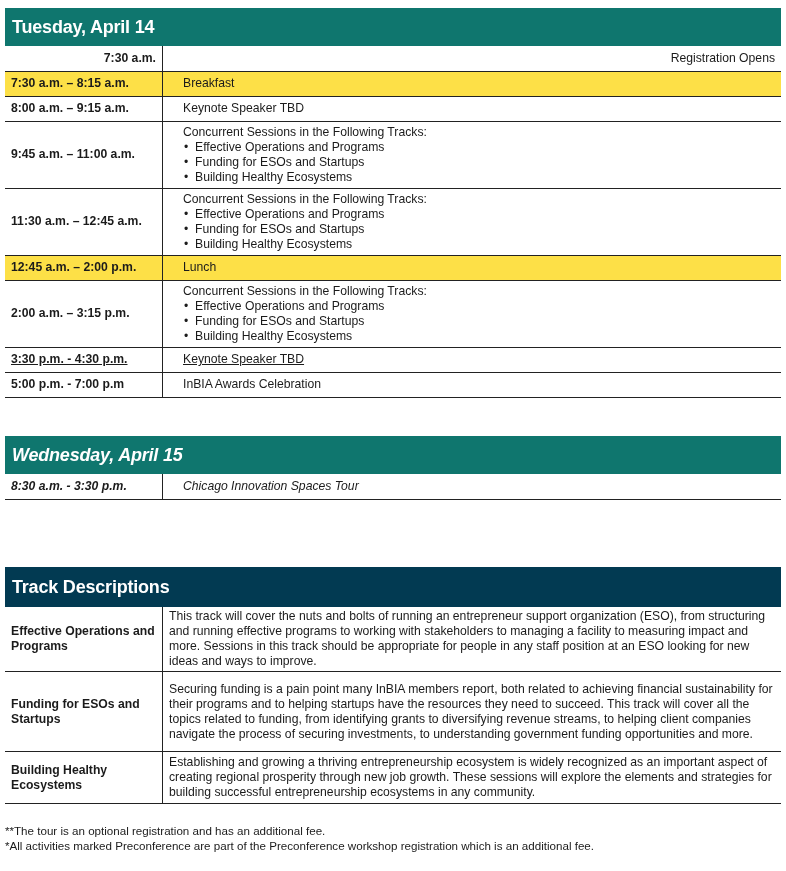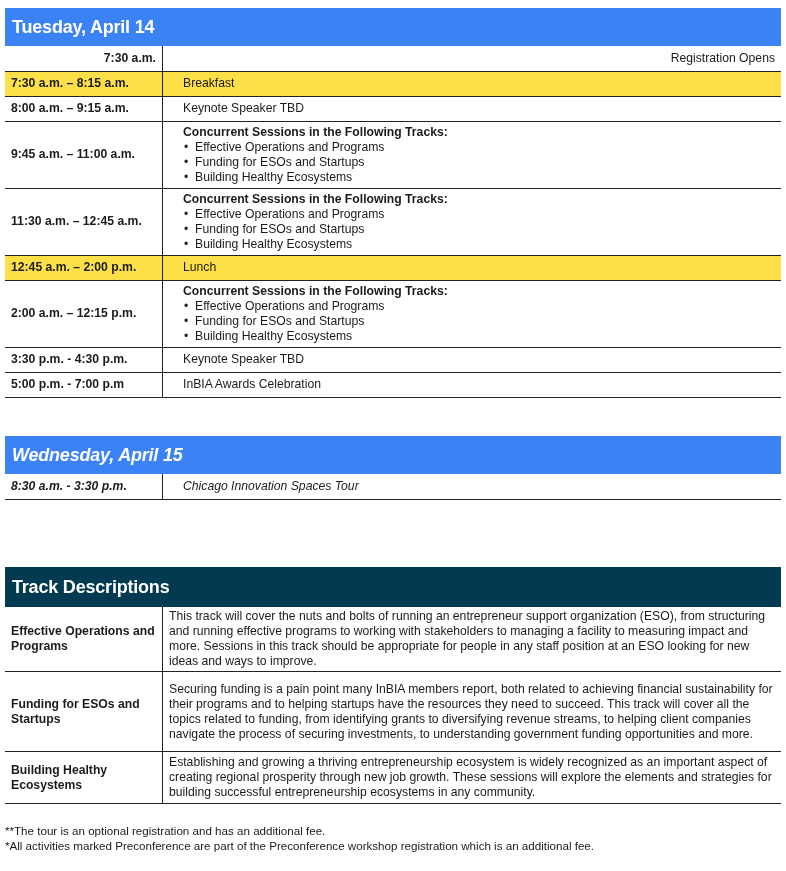--- a/index.html
+++ b/index.html
@@ -1,26 +1,26 @@
 <!DOCTYPE html>
 <html><head>
 <meta charset="utf-8">
 <style>
   html, body { margin:0; padding:0; background:#ffffff; }
   body { width:786px; height:871px; position:relative; font-family:"Liberation Sans", sans-serif; color:#1b1b1b; overflow:hidden; }
   .section { position:absolute; left:5px; width:776px; }
   .hdr { color:#fff; font-weight:bold; font-size:18px; padding-left:7px; display:flex; align-items:center; letter-spacing:-0.2px; }
-  .hdr.coral { background:#3b82f6; height:38px; }
+  .hdr.coral { background:#0f766e; height:38px; }
   .hdr.navy { background:#023a52; height:40px;text-align:center; }
   table { border-collapse:collapse; width:776px; table-layout:fixed; }
   td { border-bottom:1.5px solid #222; vertical-align:middle; font-size:12.2px; padding:0 6px; line-height:15px; }
   td.c1 { width:145px; font-weight:bold; border-right:1.5px solid #222; }
   td.c2 { font-weight:normal;padding-left:20px; }
   tr.shade td { background:#fde047; }
-  .b { font-weight:bold; }
+  .b { font-weight:normal; }
   .bul { padding-left:0; margin:0; list-style:none; }
   .bul li { padding-left:12px; position:relative; }
   .bul li::before { content:"\2022"; position:absolute; left:1px; }
   .desc td.c2 { font-size:12.2px; line-height:15px; padding:2px 6px 2px 6px; }
   .foot { position:absolute; left:5px; top:823px; font-size:11.6px; line-height:15px; color:#1b1b1b; }
 </style>
 </head>
 <body>
 
 <div class="section" style="top:8px;">
@@ -59,31 +59,31 @@
           <li>Funding for ESOs and Startups</li>
           <li>Building Healthy Ecosystems</li>
         </ul>
       </td>
     </tr>
     <tr class="shade" style="height:25px;">
       <td class="c1">12:45 a.m. – 2:00 p.m.</td>
       <td class="c2 b">Lunch</td>
     </tr>
     <tr style="height:67px;">
-      <td class="c1">2:00 a.m. – 12:15 p.m.</td>
+      <td class="c1">2:00 a.m. – 3:15 p.m.</td>
       <td class="c2">
         <div class="b">Concurrent Sessions in the Following Tracks:</div>
         <ul class="bul">
           <li>Effective Operations and Programs</li>
           <li>Funding for ESOs and Startups</li>
           <li>Building Healthy Ecosystems</li>
         </ul>
       </td>
     </tr>
-    <tr style="height:25px;">
+    <tr style="height:25px;text-decoration:underline;">
       <td class="c1">3:30 p.m. - 4:30 p.m.</td>
       <td class="c2 b">Keynote Speaker TBD</td>
     </tr>
     <tr style="height:25px;">
       <td class="c1">5:00 p.m. - 7:00 p.m</td>
       <td class="c2 b">InBIA Awards Celebration</td>
     </tr>
   </tbody>
     </table>
 </div>

